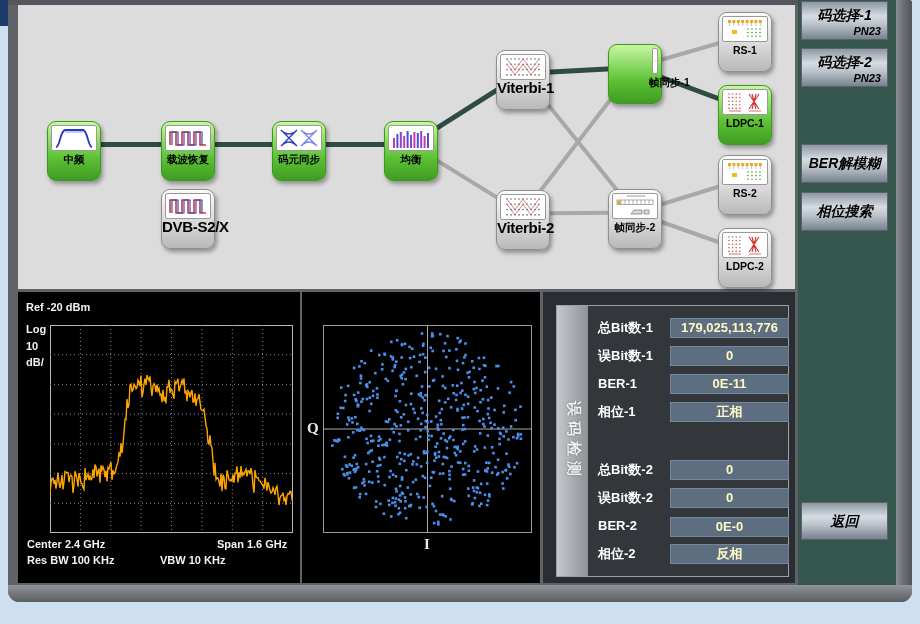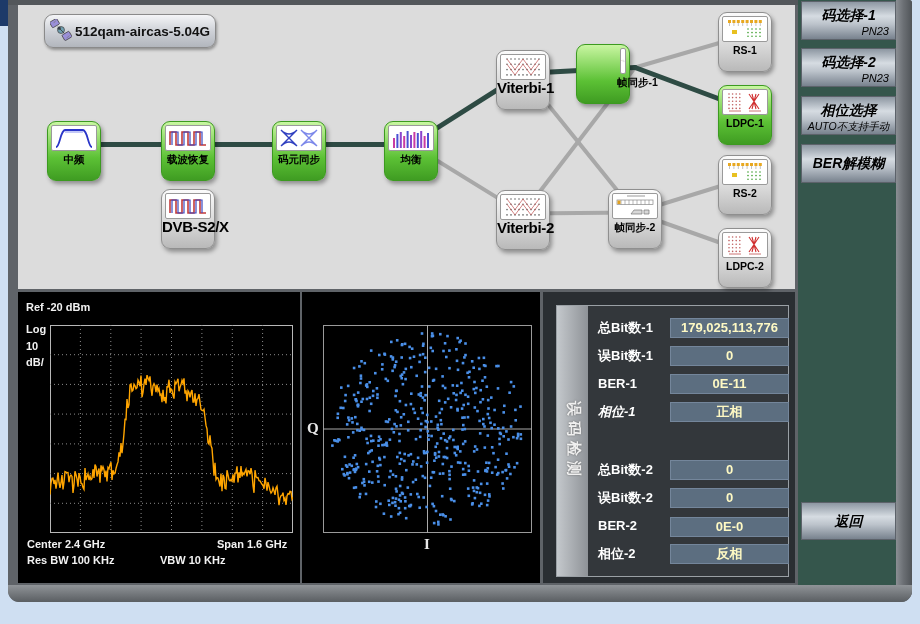--- a/index.html
+++ b/index.html
@@ -49,27 +49,27 @@
              white-space:nowrap;color:#f0f0f0;font-size:15px;font-weight:bold;letter-spacing:5px;
              text-shadow:0 0 2px #666;}
   .ber-row-label{position:absolute;left:41px;color:#fff;font-size:13px;font-weight:bold;
                  line-height:20px;white-space:nowrap;}
   .ber-val{position:absolute;left:113px;width:119px;height:20px;background:#5c6e80;
            border:1px solid #74869b;color:#fef9c3;font-size:13px;font-weight:bold;text-align:center;
            line-height:18px;white-space:nowrap;}
 
   
   .sidebar{position:absolute;left:790px;top:0;width:98px;height:585px;background:#35564c;}
-  .sb-btn{position:absolute;left:3px;width:95px;height:39px;border:1px solid #5c626a;
+  .sb-btn{position:absolute;left:3px;width:87px;height:39px;border:1px solid #5c626a;
           background:linear-gradient(#8d97a2,#d6dce2 38%,#bcc3cb 60%,#78828e);
           color:#000;cursor:pointer;padding:0;}
   .sb-btn .l1{font-weight:bold;font-style:italic;font-size:14px;text-align:center;
               line-height:17px;margin-top:3px;white-space:nowrap;}
   .sb-btn.single .l1{margin-top:0;line-height:37px;}
-  .sb-btn .l2{font-weight:normal;font-style:italic;font-size:11px;text-align:right;
+  .sb-btn .l2{font-weight:bold;font-style:italic;font-size:11px;text-align:right;
               padding-right:6px;line-height:14px;white-space:nowrap;}
   .sb-btn .l2.center{text-align:center;padding-right:0;font-size:10.5px;}
 
   
   .right-bar{position:absolute;left:888px;top:0;width:16px;height:602px;
              background:linear-gradient(90deg,#8b8f94,#6c7075 45%,#505458);
              border-radius:0 3px 11px 0;}
   .bottom-bar{position:absolute;left:0;top:585px;width:904px;height:17px;
               background:linear-gradient(#909498,#5a5e62);border-radius:0 0 11px 11px;}
 </style>
@@ -90,33 +90,20 @@
           <line x1="617" y1="62.5" x2="727" y2="30.5" stroke="#a8a8a8" stroke-width="4" stroke-linecap="round"></line>
           <line x1="617" y1="207.5" x2="727" y2="173.5" stroke="#a8a8a8" stroke-width="4" stroke-linecap="round"></line>
           <line x1="617" y1="207.5" x2="727" y2="246.5" stroke="#a8a8a8" stroke-width="4" stroke-linecap="round"></line>
           <line x1="56" y1="139.5" x2="170" y2="139.5" stroke="#2e4b44" stroke-width="5" stroke-linecap="round"></line>
           <line x1="170" y1="139.5" x2="281" y2="139.5" stroke="#2e4b44" stroke-width="5" stroke-linecap="round"></line>
           <line x1="281" y1="139.5" x2="393" y2="139.5" stroke="#2e4b44" stroke-width="5" stroke-linecap="round"></line>
           <line x1="393" y1="139.5" x2="505" y2="68.5" stroke="#2e4b44" stroke-width="5" stroke-linecap="round"></line>
           <line x1="505" y1="68.5" x2="617" y2="62.5" stroke="#2e4b44" stroke-width="5" stroke-linecap="round"></line>
           <line x1="617" y1="62.5" x2="727" y2="103.5" stroke="#2e4b44" stroke-width="5" stroke-linecap="round"></line>
         </svg>
-      <div class="hdr-btn">
-        <span id="sat-icon"><svg width="22" height="22" viewBox="0 0 24 24">
-              <g stroke="#444" stroke-width="0.8">
-                <rect x="0.5" y="1" width="9" height="7" rx="1" transform="rotate(-30 5 4.5)" fill="#9a8fd8"></rect>
-                <rect x="14" y="15" width="9" height="7" rx="1" transform="rotate(-30 18.5 18.5)" fill="#9a8fd8"></rect>
-                <path d="M4 4.5 L6.5 1.5 M18 21 L21 18" stroke="#777"></path>
-                <circle cx="12" cy="12" r="3.8" fill="#6f9fb0"></circle>
-                <path d="M8.5 8.5 L15.5 15.5" stroke="#333"></path>
-                <circle cx="10" cy="10" r="1.4" fill="#2e3e4e"></circle>
-              </g>
-            </svg></span>
-        <span>512qam-aircas-5.04G</span>
-      </div>
       <div id="nodes-layer">
           <div class="node green" style="left: 29px; top: 116px;">
             <div class="icon-box">
               <svg viewBox="0 0 40 24">
                 <path d="M2 21 C6 21 6 5 11 4 L29 4 C34 5 34 21 38 21" fill="none" stroke="#2a35c8" stroke-width="1.8"></path>
                 <path d="M11 6 L29 6" stroke="#8891f0" stroke-width="1.2" fill="none"></path>
               </svg>
             </div>
             <span class="node-label">中频</span>
           </div>
@@ -250,21 +237,21 @@
                 <circle cx="20" cy="19.9" r="0.8" fill="#666"></circle>
                 <circle cx="24" cy="19.9" r="0.8" fill="#666"></circle>
                 <circle cx="28" cy="19.9" r="0.8" fill="#666"></circle>
                 <circle cx="32" cy="19.9" r="0.8" fill="#666"></circle>
                 <circle cx="36" cy="19.9" r="0.8" fill="#666"></circle>
                 <path d="M4 4 L12 14.6 L20 4 L28 14.6 L36 4 M4 9.3 L12 19.9 L20 9.3 L28 19.9 L36 9.3" stroke="#c05050" stroke-width="0.7" fill="none"></path>
               </svg>
             </div>
             <span class="node-label small">Viterbi-2</span>
           </div>
-          <div class="node green" style="left: 558px; top: 39px; padding-left: 40px;">
+          <div class="node green" style="left: 590px; top: 39px; padding-left: 40px;">
             <div class="icon-box">
               <svg viewBox="0 0 40 24">
                 <path d="M12 2 L30 2" stroke="#999" stroke-width="1"></path>
                 <rect x="2" y="6" width="36" height="4.5" fill="none" stroke="#888" stroke-width="0.7"></rect>
                 <path d="M6 6 V10.5 M10 6 V10.5 M14 6 V10.5 M18 6 V10.5 M22 6 V10.5 M26 6 V10.5 M30 6 V10.5 M34 6 V10.5" stroke="#888" stroke-width="0.6"></path>
                 <rect x="2.5" y="6.5" width="3" height="3.5" fill="#e0a020"></rect>
                 <path d="M16 20 L19 16 L27 16 L27 20 Z M29 16 L34 16 L34 20 L29 20 Z" fill="#d8d8d8" stroke="#777" stroke-width="0.7"></path>
               </svg>
             </div>
             <span class="node-label">帧同步-1</span>
@@ -977,21 +964,21 @@
         <div class="ber-strip">
           <div class="ber-title">误码检测</div>
         </div>
         <div id="ber-rows">
             <div class="ber-row-label" style="top: 12px;">总Bit数-1</div>
             <div class="ber-val" style="top: 12px;">179,025,113,776</div>
             <div class="ber-row-label" style="top: 40px;">误Bit数-1</div>
             <div class="ber-val" style="top: 40px;">0</div>
             <div class="ber-row-label" style="top: 68px;">BER-1</div>
             <div class="ber-val" style="top: 68px;">0E-11</div>
-            <div class="ber-row-label" style="top: 96px; font-style: italic;">相位-1</div>
+            <div class="ber-row-label" style="top: 96px;">相位-1</div>
             <div class="ber-val" style="top: 96px;">正相</div>
             <div class="ber-row-label" style="top: 154px;">总Bit数-2</div>
             <div class="ber-val" style="top: 154px;">0</div>
             <div class="ber-row-label" style="top: 182px;">误Bit数-2</div>
             <div class="ber-val" style="top: 182px;">0</div>
             <div class="ber-row-label" style="top: 210px;">BER-2</div>
             <div class="ber-val" style="top: 211px;">0E-0</div>
             <div class="ber-row-label" style="top: 238px;">相位-2</div>
             <div class="ber-val" style="top: 238px;">反相</div>
           </div>
@@ -1000,26 +987,25 @@
 
     <div class="sidebar" id="sidebar">
         <button class="sb-btn" style="top: 1px; height: 39px;">
           <div class="l1">码选择-1</div>
           <div class="l2">PN23</div>
         </button>
         <button class="sb-btn" style="top: 48px; height: 39px;">
           <div class="l1">码选择-2</div>
           <div class="l2">PN23</div>
         </button>
-        <button class="sb-btn" style="top: 96px; height: 39px;">
-          <div class="l1">相位选择</div>
-          <div class="l2 center">AUTO不支持手动</div>
-        </button>
         <button class="sb-btn single" style="top: 144px; height: 39px;">
           <div class="l1">BER解模糊</div>
+        </button>
+        <button class="sb-btn single" style="top: 192px; height: 39px;">
+          <div class="l1">相位搜索</div>
         </button>
         <button class="sb-btn single" style="top: 502px; height: 38px;">
           <div class="l1">返回</div>
         </button>
       </div>
 
     <div class="right-bar"></div>
     <div class="bottom-bar"></div>
   </div>
 </div>

